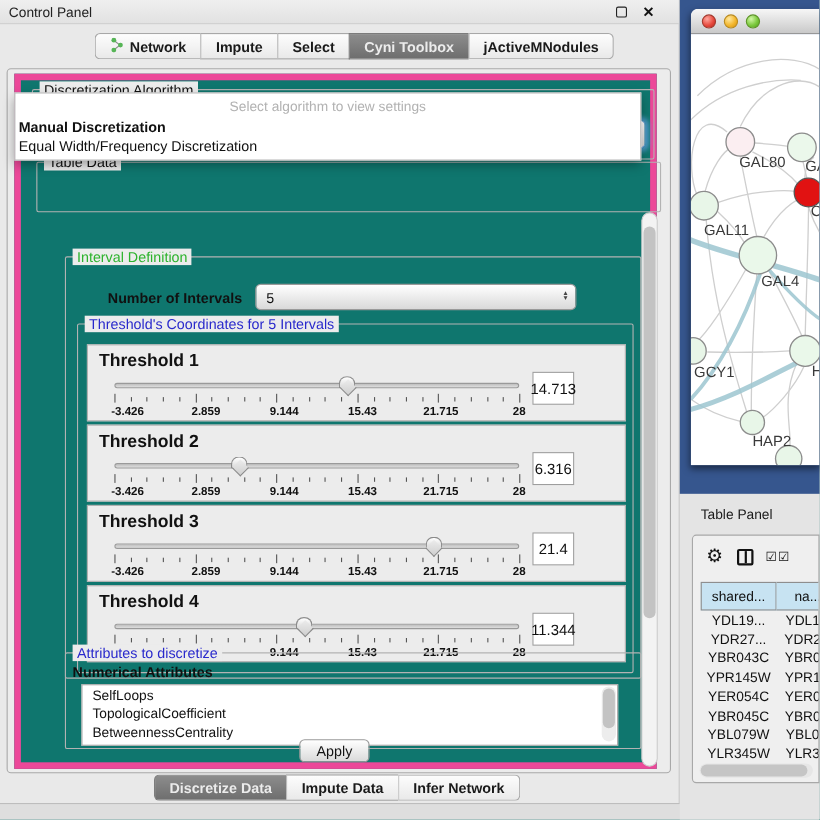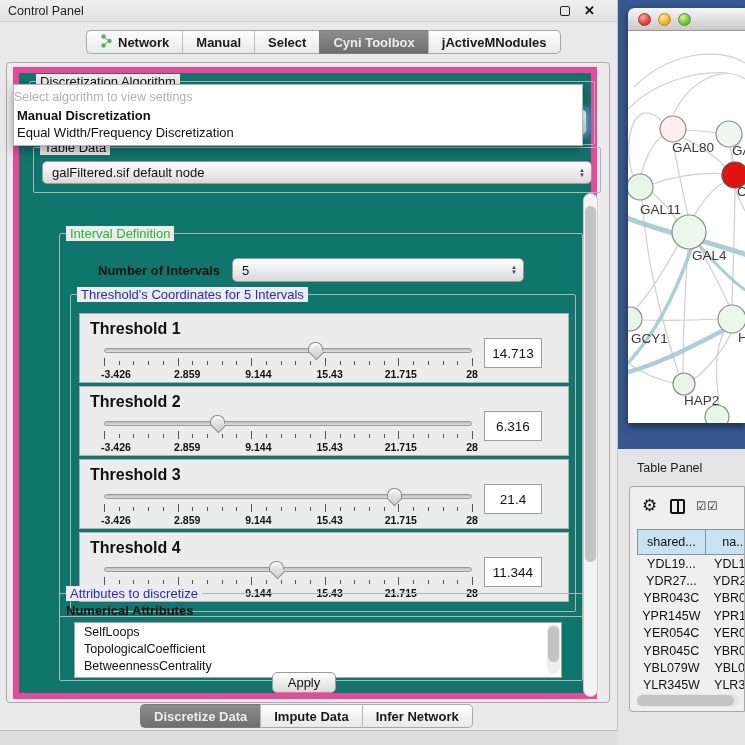--- a/index.html
+++ b/index.html
@@ -36,21 +36,21 @@
   
   .combo{position:absolute;height:23px;border:1px solid #9a9a9a;border-radius:5px;
       background:linear-gradient(#ffffff,#d9d9d9);display:flex;align-items:center;padding:0 22px 0 9px;}
   .combo-text{font-size:13px;color:#111;overflow:hidden;white-space:nowrap;}
   .stepper{position:absolute;right:6px;top:0;bottom:0;display:flex;flex-direction:column;justify-content:center;
       font-size:6px;line-height:5px;color:#444;}
   .combo.focus{box-shadow:0 0 5px 2.5px rgba(92,160,220,.85);border-color:#6aa3d8;}
   
   .popup{position:absolute;left:13px;top:84px;width:570px;background:#fff;border:1px solid #b5b5b5;
       box-shadow:0 4px 10px rgba(0,0,0,.35);z-index:30;padding-bottom:4px;}
-  .popup-hint{font-size:12.5px;color:#b2b2b2;text-align:left;padding:5px 0 3px 0;}
+  .popup-hint{font-size:12.5px;color:#b2b2b2;text-align:center;padding:5px 0 3px 0;}
   .popup-item{font-size:13px;color:#111;padding:1px 4px 1px 3px;white-space:nowrap;}
   .popup-item.sel{font-weight:bold;}
   
   .vscroll{position:absolute;width:15px;background:#f3f3f3;border:1px solid #cccccc;border-radius:8px;}
   .vthumb{position:absolute;left:1px;width:11px;background:#c3c3c3;border-radius:6px;}
   
   .thr-box{position:absolute;left:8px;width:490px;height:70px;border:1px solid #b0b0b0;background:#ececec;}
   .thr-label{position:absolute;left:10px;top:6px;font-size:16px;font-weight:bold;color:#111;}
   .slider{position:absolute;left:24px;top:30px;width:368px;height:36px;}
   .track{position:absolute;left:0;right:0;top:4px;height:5px;border:1px solid #9a9a9a;border-radius:3px;
@@ -58,21 +58,21 @@
   .thumb{position:absolute;top:-2px;width:15px;height:11px;border:1px solid #8a8a8a;border-bottom:none;
       border-radius:7px 7px 1px 1px;background:linear-gradient(#ffffff,#d6d6d6);z-index:2;}
   .thumb::after{content:"";position:absolute;left:1.6px;top:4px;width:10px;height:10px;
       background:linear-gradient(135deg,#ececec,#cfcfcf);border-right:1px solid #8a8a8a;border-bottom:1px solid #8a8a8a;
       transform:rotate(45deg);}
   .ticks{position:absolute;left:0;right:0;top:14px;height:8px;}
   .tick{position:absolute;width:1px;background:#555;top:3px;height:4px;}
   .tick.major{top:0;height:8px;}
   .tlabels{position:absolute;left:12px;right:0;top:24px;height:12px;}
   .tlabel{position:absolute;transform:translateX(-50%);font-size:10.5px;font-weight:600;color:#111;white-space:nowrap;}
-  .valbox{position:absolute;left:404px;top:24px;width:58px;height:30px;background:#fff;border:1px solid #9e9e9e;
+  .valbox{position:absolute;left:404px;top:24px;width:38px;height:30px;background:#fff;border:1px solid #9e9e9e;
       font-size:13.5px;color:#111;display:flex;align-items:center;justify-content:center;}
   
   .listbox{position:absolute;background:#fff;border:1px solid #a5a5a5;overflow:hidden;}
   .list-item{font-size:12.5px;color:#111;padding:1.5px 0 1.5px 9px;white-space:nowrap;}
   
   .mac-btn{position:absolute;height:21px;border:1px solid #9a9a9a;border-radius:5px;
       background:linear-gradient(#ffffff,#dadada);font-size:13px;color:#111;display:flex;
       align-items:center;justify-content:center;}
   
   .blue-bg{position:absolute;left:618px;top:0;width:127px;height:449px;background:#36568e;}
@@ -120,21 +120,21 @@
         <span><svg width="13" height="14" viewBox="0 0 13 14">
             <line x1="4" y1="3" x2="9" y2="7" stroke="#8a8a8a"></line>
             <line x1="4" y1="11" x2="9" y2="7" stroke="#8a8a8a"></line>
             <circle cx="3.5" cy="2.5" r="2.2" fill="#57b557"></circle>
             <circle cx="9.5" cy="7" r="2.2" fill="#57b557"></circle>
             <circle cx="3.5" cy="11.5" r="2.2" fill="#57b557"></circle>
           </svg></span>
         <span>Network</span>
       </div>
       <div class="tab">
-        <span>Manual</span>
+        <span>Impute</span>
       </div>
       <div class="tab">
         <span>Select</span>
       </div>
       <div class="tab sel">
         <span>Cyni Toolbox</span>
       </div>
       <div class="tab">
         <span>jActiveMNodules</span>
       </div>
@@ -149,27 +149,20 @@
           <span class="combo-text">Manual Discretization</span>
           <span class="stepper">
               <span>▲</span>
               <span>▼</span>
             </span>
         </div>
       </div>
 
       <div class="group" style="left:14px;top:74px;width:568px;height:46px;">
         <span class="gt">Table Data</span>
-        <div class="combo" style="left:8px;top:13px;width:550px;height:23px;">
-          <span class="combo-text">galFiltered.sif default node</span>
-          <span class="stepper">
-              <span>▲</span>
-              <span>▼</span>
-            </span>
-        </div>
       </div>
 
       <div class="group" style="left:40px;top:128px;width:524px;height:384px;margin-top:32px;">
         <span class="gt green">Interval Definition</span>
         <span style="position:absolute;left:38px;top:29px;font-size:13px;font-weight:bold;color:#111;">Number of Intervals</span>
         <div class="combo" style="left:172px;top:24px;width:292px;height:24px;">
           <span class="combo-text">5</span>
           <span class="stepper">
               <span>▲</span>
               <span>▼</span>

